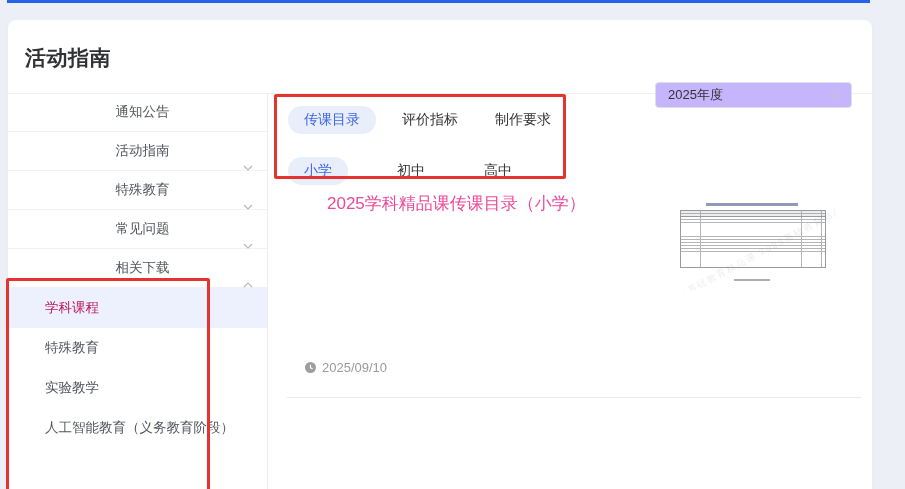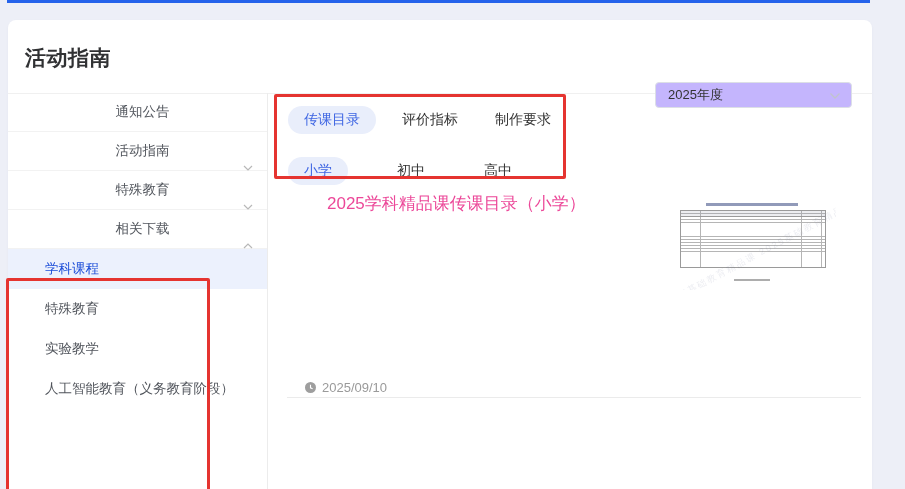--- a/index.html
+++ b/index.html
@@ -26,39 +26,39 @@
   
   .sidebar{position:absolute;left:0;top:73px;bottom:0;width:259px;border-right:1px solid #ececec;}
   .nav-item{
     position:relative;height:38px;line-height:38px;padding-left:10px;
     font-size:13.5px;color:#51555c;border-bottom:1px solid #f2f2f2;cursor:pointer;text-align:center;
   }
   .nav-item .chev{position:absolute;right:14px;top:16px;}
   .sub-item{
     height:40px;line-height:40px;padding-left:37px;font-size:13.5px;color:#51555c;cursor:pointer;
   }
-  .sub-item.selected{background:#ecf1fd;color:#1d4ed8;}
+  .sub-item.selected{background:#ecf1fd;color:#be185d;}
   
   .content{position:absolute;left:260px;top:73px;right:0;bottom:0;}
   .tab-row{position:absolute;left:20px;display:flex;align-items:center;justify-content:space-between;}
   .tab-row.r1{top:13px;}
   .tab-row.r2{top:64px;gap:20px;}
   .pill{
     background:#e9eefb;color:#3f66e3;font-size:14px;
     padding:5px 16px;border-radius:15px;cursor:pointer;white-space:nowrap;
   }
   .tab-plain{font-size:14px;color:#333;cursor:pointer;white-space:nowrap;}
   .r1 .tab-plain.t2{margin-left:26px;}
   .r1 .tab-plain.t3{margin-left:37px;font-family:Liberation Serif, serif;}
   .r2 .tab-plain.t2{margin-left:29px;}
   .r2 .tab-plain.t3{margin-left:39px;}
   
   .list-item{position:absolute;left:0;top:99px;right:0;height:110px;cursor:pointer;}
   .item-title{position:absolute;left:39px;top:0;font-size:17px;color:#ec4899;margin-left:20px;}
-  .item-date{position:absolute;left:37px;top:188px;display:flex;align-items:center;font-size:13px;color:#9a9a9a;}
+  .item-date{position:absolute;left:37px;top:168px;display:flex;align-items:center;font-size:13px;color:#9a9a9a;}
   .item-date svg{margin-right:6px;}
   .item-divider{position:absolute;left:19px;top:205px;width:574px;border-bottom:1px solid #ebebeb;}
   
   .thumb{position:absolute;left:400px;top:4px;width:168px;height:94px;background:#fff;overflow:hidden;}
   .doc-title{height:3px;width:92px;margin:7px auto 0;background:#7e88ad;opacity:.85;}
   .doc-table{
     position:absolute;left:12px;top:14px;width:146px;height:58px;box-sizing:border-box;
     border:1px solid #9a9a9a;
     background:
       repeating-linear-gradient(to bottom,transparent 0 2.3px,#b5b5b5 2.3px 2.9px),
@@ -103,20 +103,28 @@
       <div class="nav-item">
         <span>活动指南</span>
         <span class="chev">
           <svg width="10" height="6" viewBox="0 0 10 6">
               <polyline points="1,1 5,5 9,1" fill="none" stroke="#b8b8b8" stroke-width="1.2"></polyline>
             </svg>
         </span>
       </div>
       <div class="nav-item">
         <span>特殊教育</span>
+        <span class="chev">
+          <svg width="10" height="6" viewBox="0 0 10 6">
+              <polyline points="1,1 5,5 9,1" fill="none" stroke="#b8b8b8" stroke-width="1.2"></polyline>
+            </svg>
+        </span>
+      </div>
+      <div class="nav-item">
+        <span>常见问题</span>
         <span class="chev">
           <svg width="10" height="6" viewBox="0 0 10 6">
               <polyline points="1,1 5,5 9,1" fill="none" stroke="#b8b8b8" stroke-width="1.2"></polyline>
             </svg>
         </span>
       </div>
       <div class="nav-item">
         <span>相关下载</span>
         <span class="chev">
           <svg width="10" height="6" viewBox="0 0 10 6">

